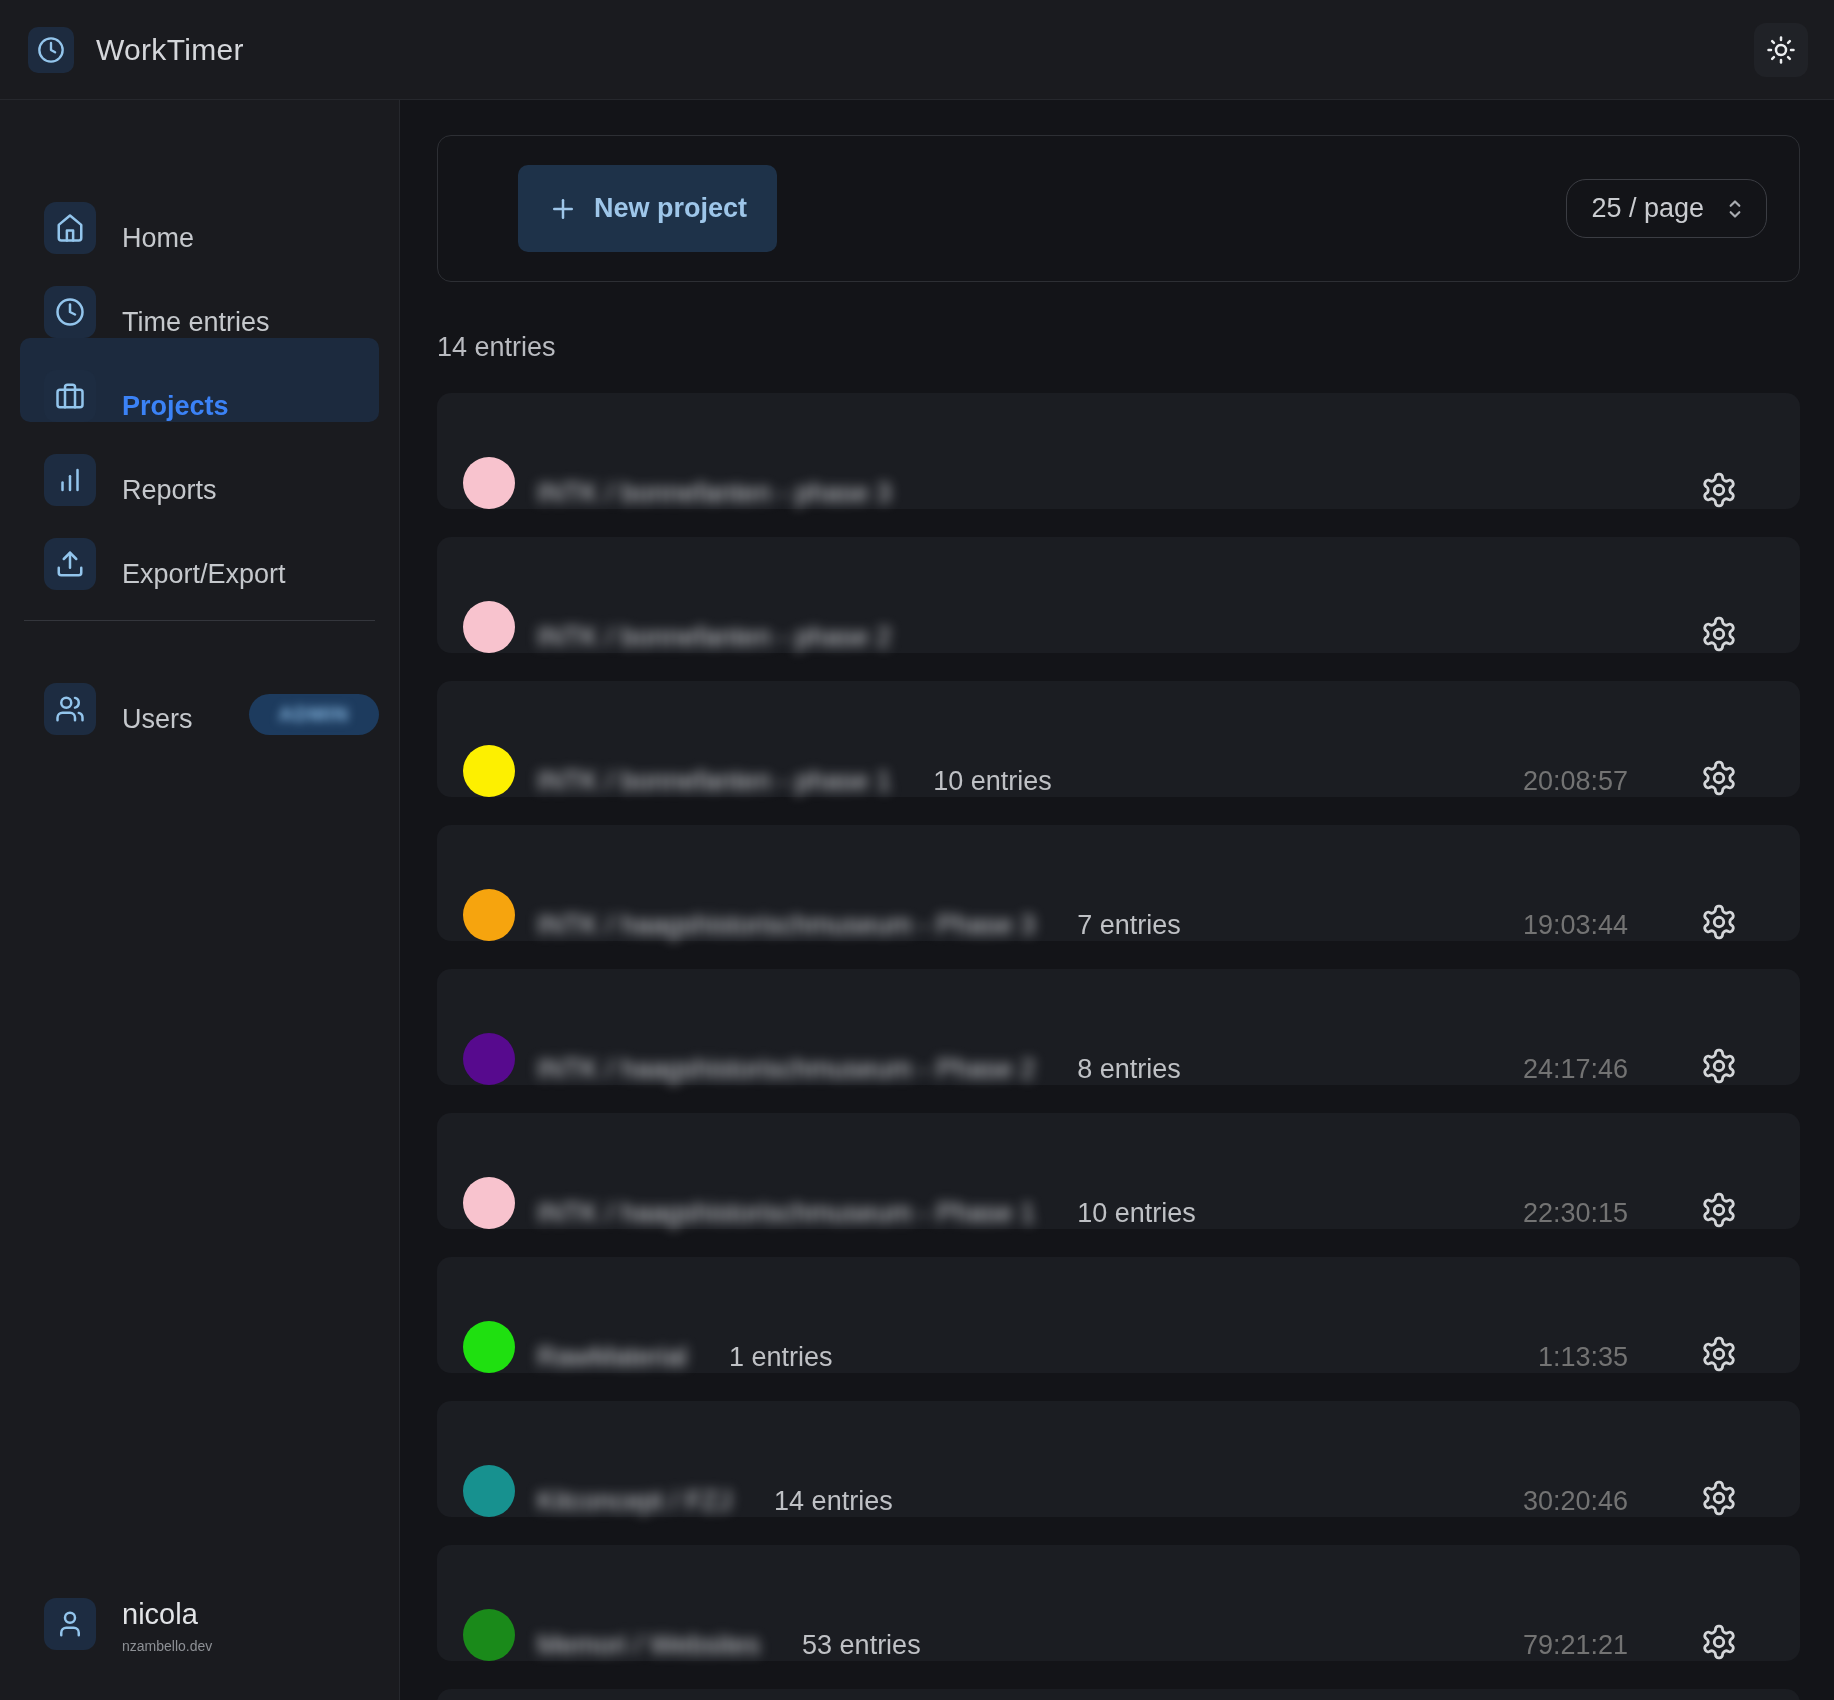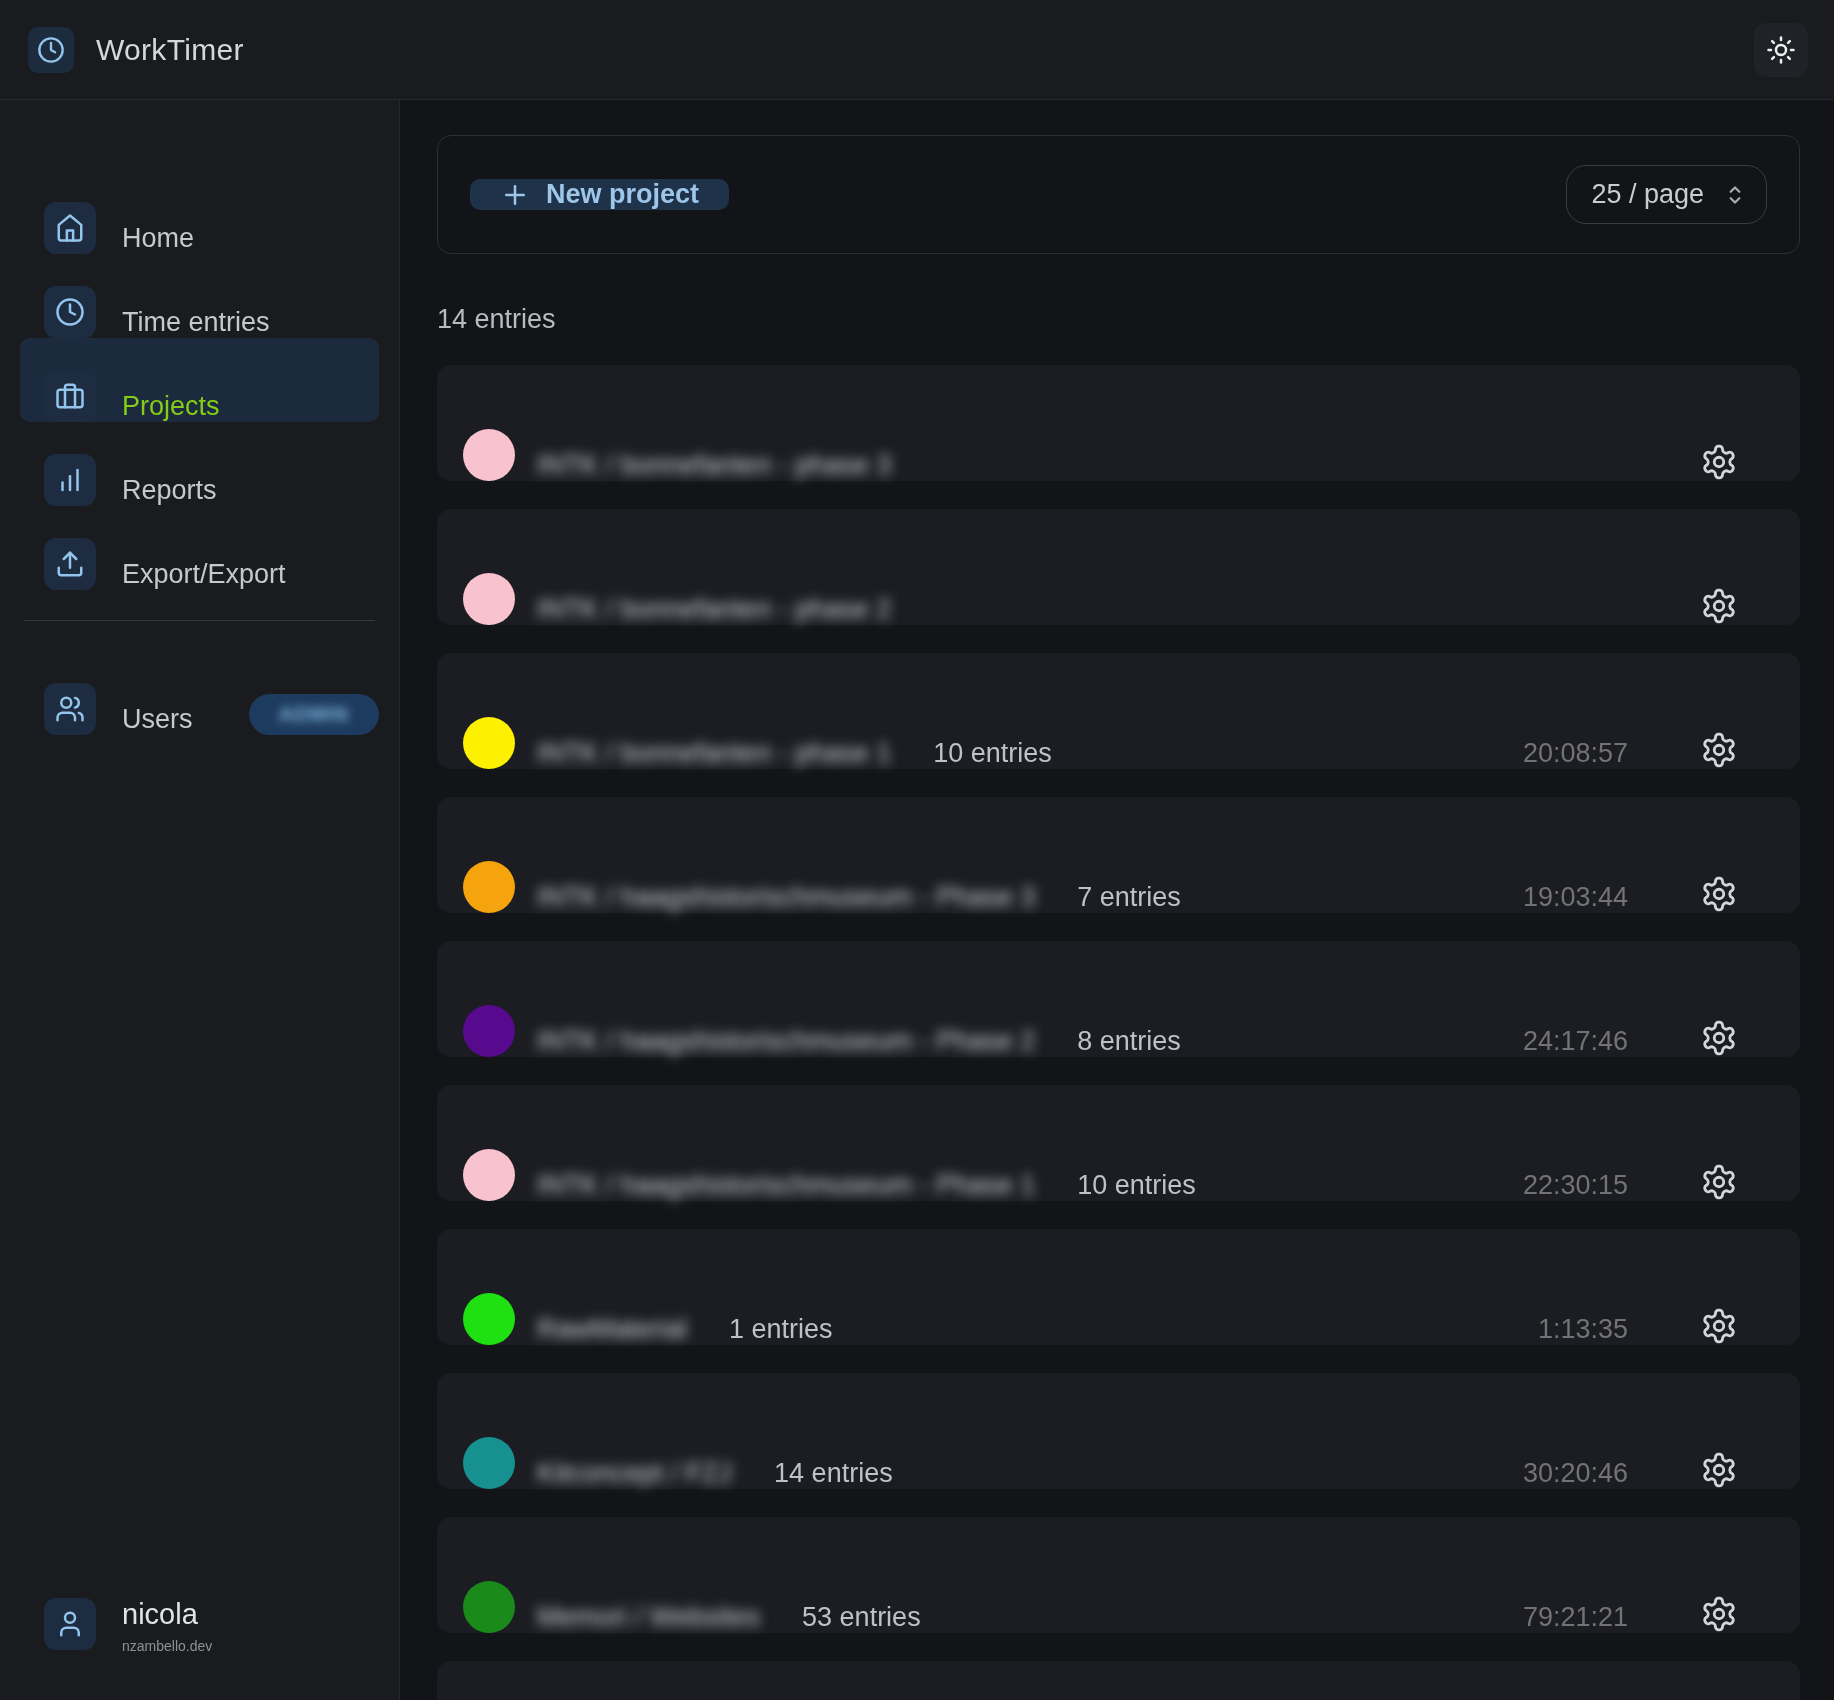--- a/index.html
+++ b/index.html
@@ -21,37 +21,37 @@
 
   
   .sidebar { width:400px; background:#1a1b1f; border-right:1px solid #26282d;
              display:flex; flex-direction:column; padding:70px 20px 46px 20px; }
   .nav-item { height:84px; border-radius:10px; display:flex; align-items:flex-end;
               padding:0 24px; gap:26px; cursor:pointer; }
   .nav-item.active { background:#1c2a3e; }
   .icon-tile { width:52px; height:52px; border-radius:12px; background:#1d2c41; flex:0 0 auto;
                display:flex; align-items:center; justify-content:center; color:#93c5ec; }
   .nav-label { font-size:27px; color:#c5c8cc; }
-  .nav-item.active .nav-label { color:#84cc16; }
+  .nav-item.active .nav-label { color:#3b82f6;font-weight:bold; }
   .side-divider { height:1px; background:#34363c; margin:30px 4px; }
   .badge { margin-left:30px; background:#1d3b5e; border-radius:999px; padding:9px 30px; }
   .badge span { font-size:20px; font-weight:700; color:#86b7e1; letter-spacing:1px;
                 filter:blur(5px); display:inline-block; }
   .side-footer { margin-top:auto; display:flex; align-items:flex-start; gap:26px; padding:0 24px; }
   .user-meta { display:flex; flex-direction:column; gap:7px; }
   .user-name { font-size:29px; color:#e2e4e7; }
   .user-domain { font-size:14px; color:#8d9095; }
 
   
   .main { flex:1; padding:35px 34px 0 37px; }
   .toolbar { border:1.5px solid #2d2f34; border-radius:14px; padding:29px 32px;
              display:flex; align-items:center; justify-content:space-between; }
-  .new-project { background:#1e3249; border:none; border-radius:10px; padding:0 30px;
+  .new-project { background:#1e3249; border:none; border-radius:10px; padding:28px 30px;
                  display:flex; align-items:center; gap:16px; color:#9ec6e9;
-                 font-size:27px; font-weight:600; font-family:inherit; cursor:pointer; }
+                 font-size:27px; font-weight:600; font-family:inherit; cursor:pointer;margin-left:48px; }
   .page-size { border:1.5px solid #3b3d43; border-radius:20px; padding:13px 18px 13px 24px;
                display:flex; align-items:center; gap:18px; color:#caccd0; font-size:27px; cursor:pointer; }
   .page-size .chev { color:#a9acb1; display:flex; }
   .count-label { margin-top:50px; font-size:27px; color:#b9bbc0; }
   .plist { margin-top:30px; display:flex; flex-direction:column; gap:28px; }
   .prow { height:116px; border-radius:14px; background:#1b1d22; display:flex; align-items:flex-end;
           padding:0 62px 0 26px; }
   .dot { width:52px; height:52px; border-radius:50%; margin-right:22px; flex:0 0 auto; }
   .pname { font-size:27px; color:#d2d4d8; filter:blur(6px); white-space:nowrap; }
   .pentries { font-size:27px; color:#bfc1c5; margin-left:42px; white-space:nowrap; }

